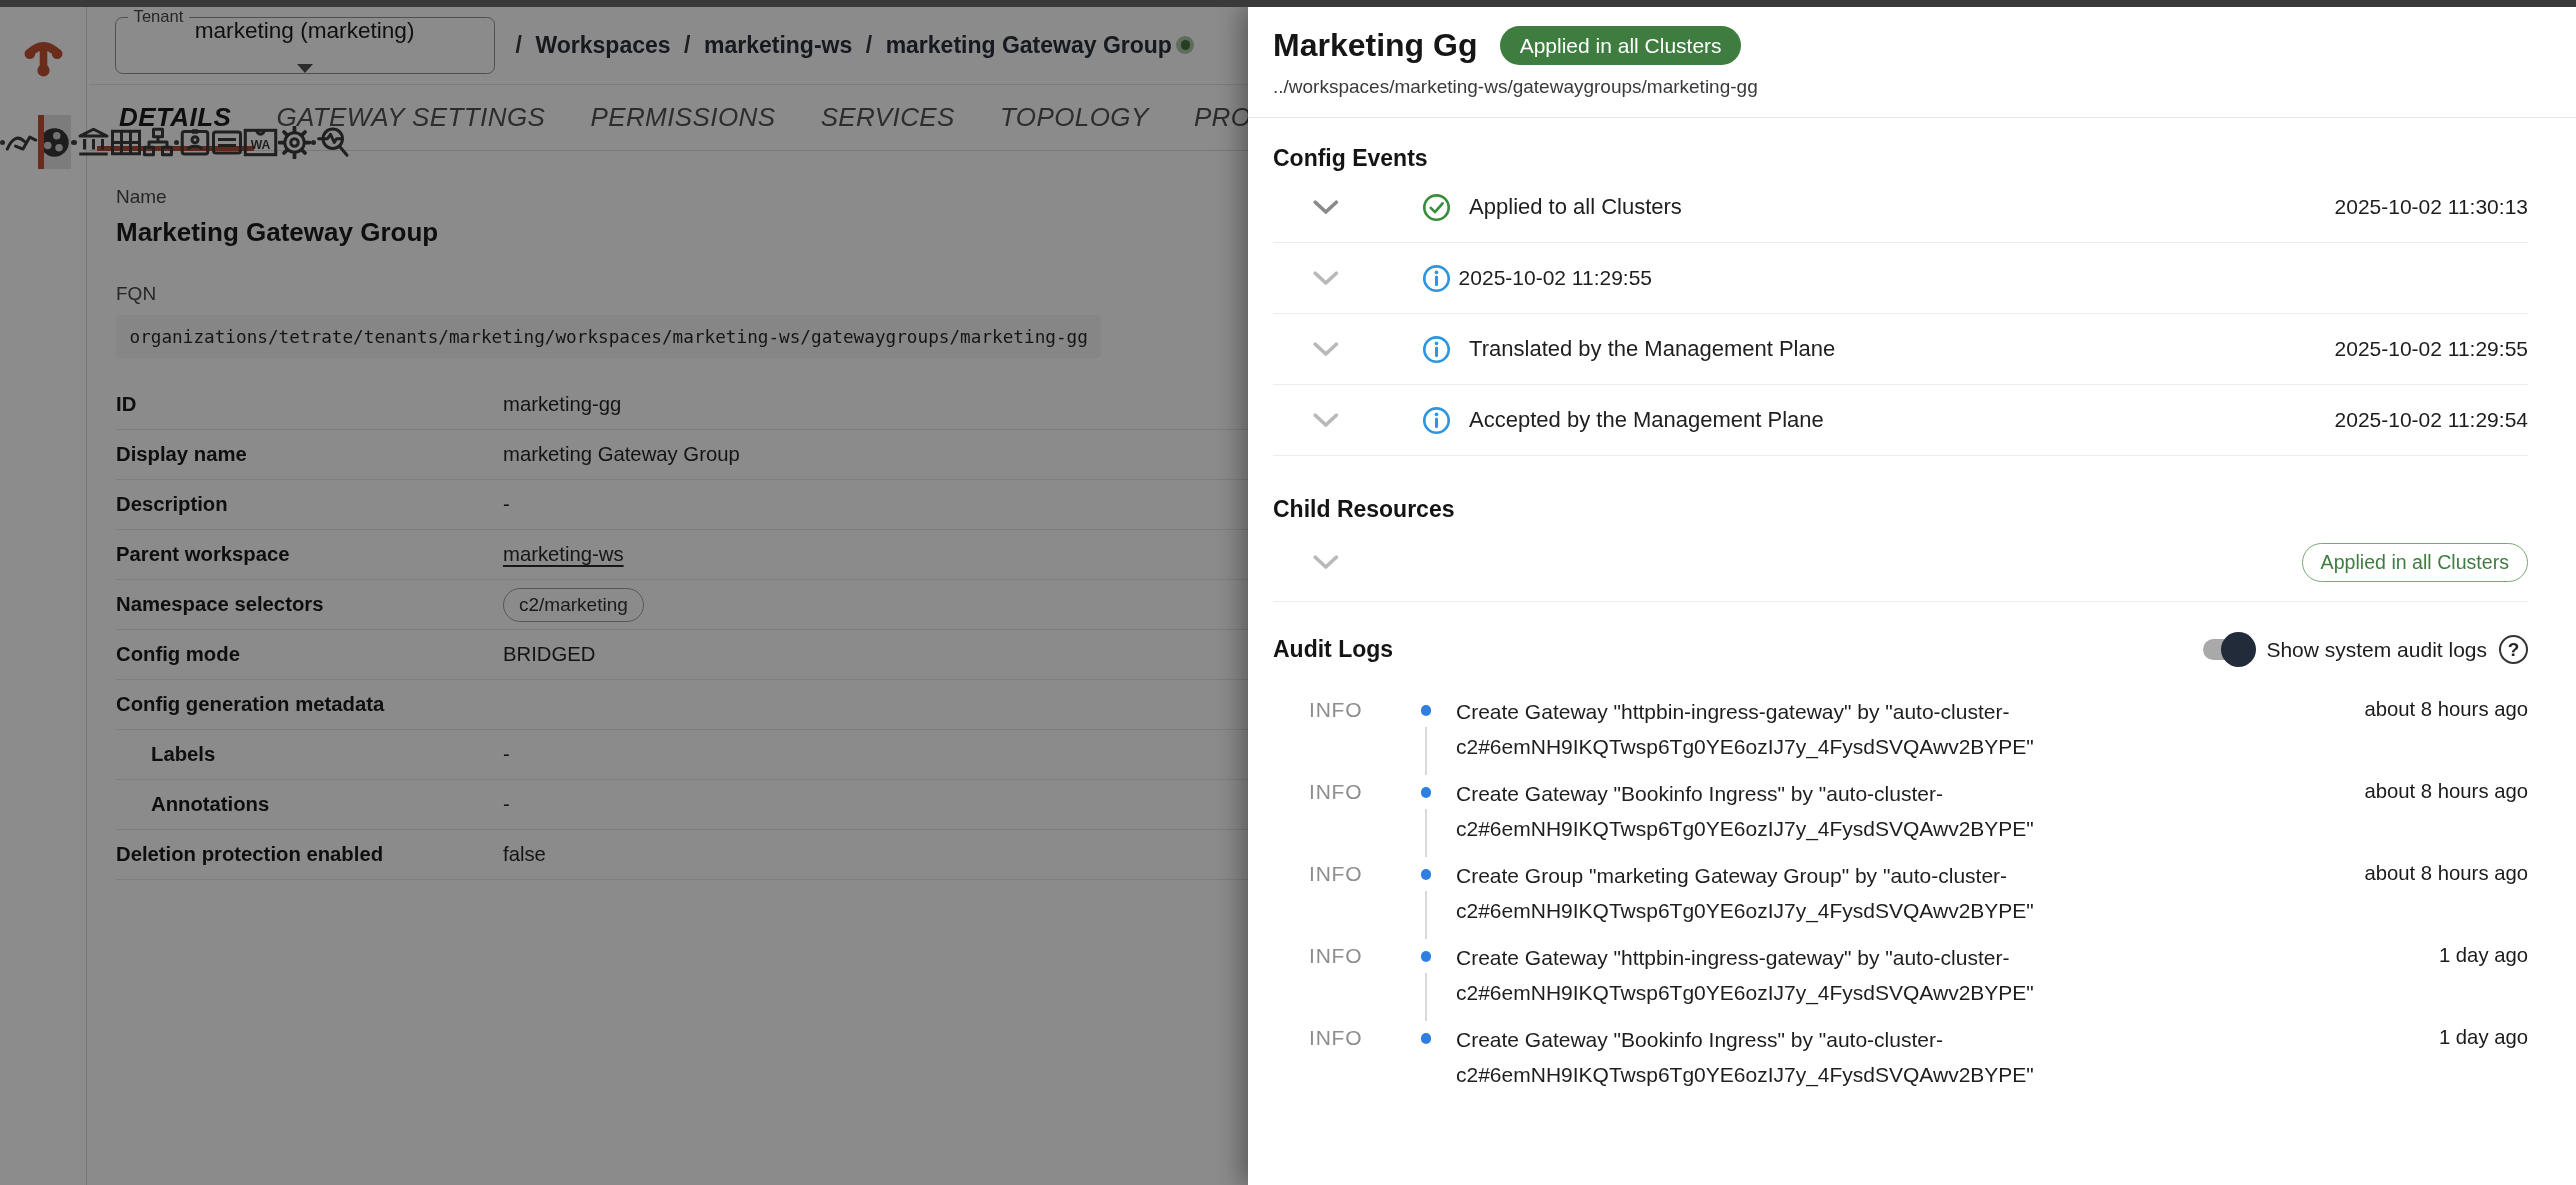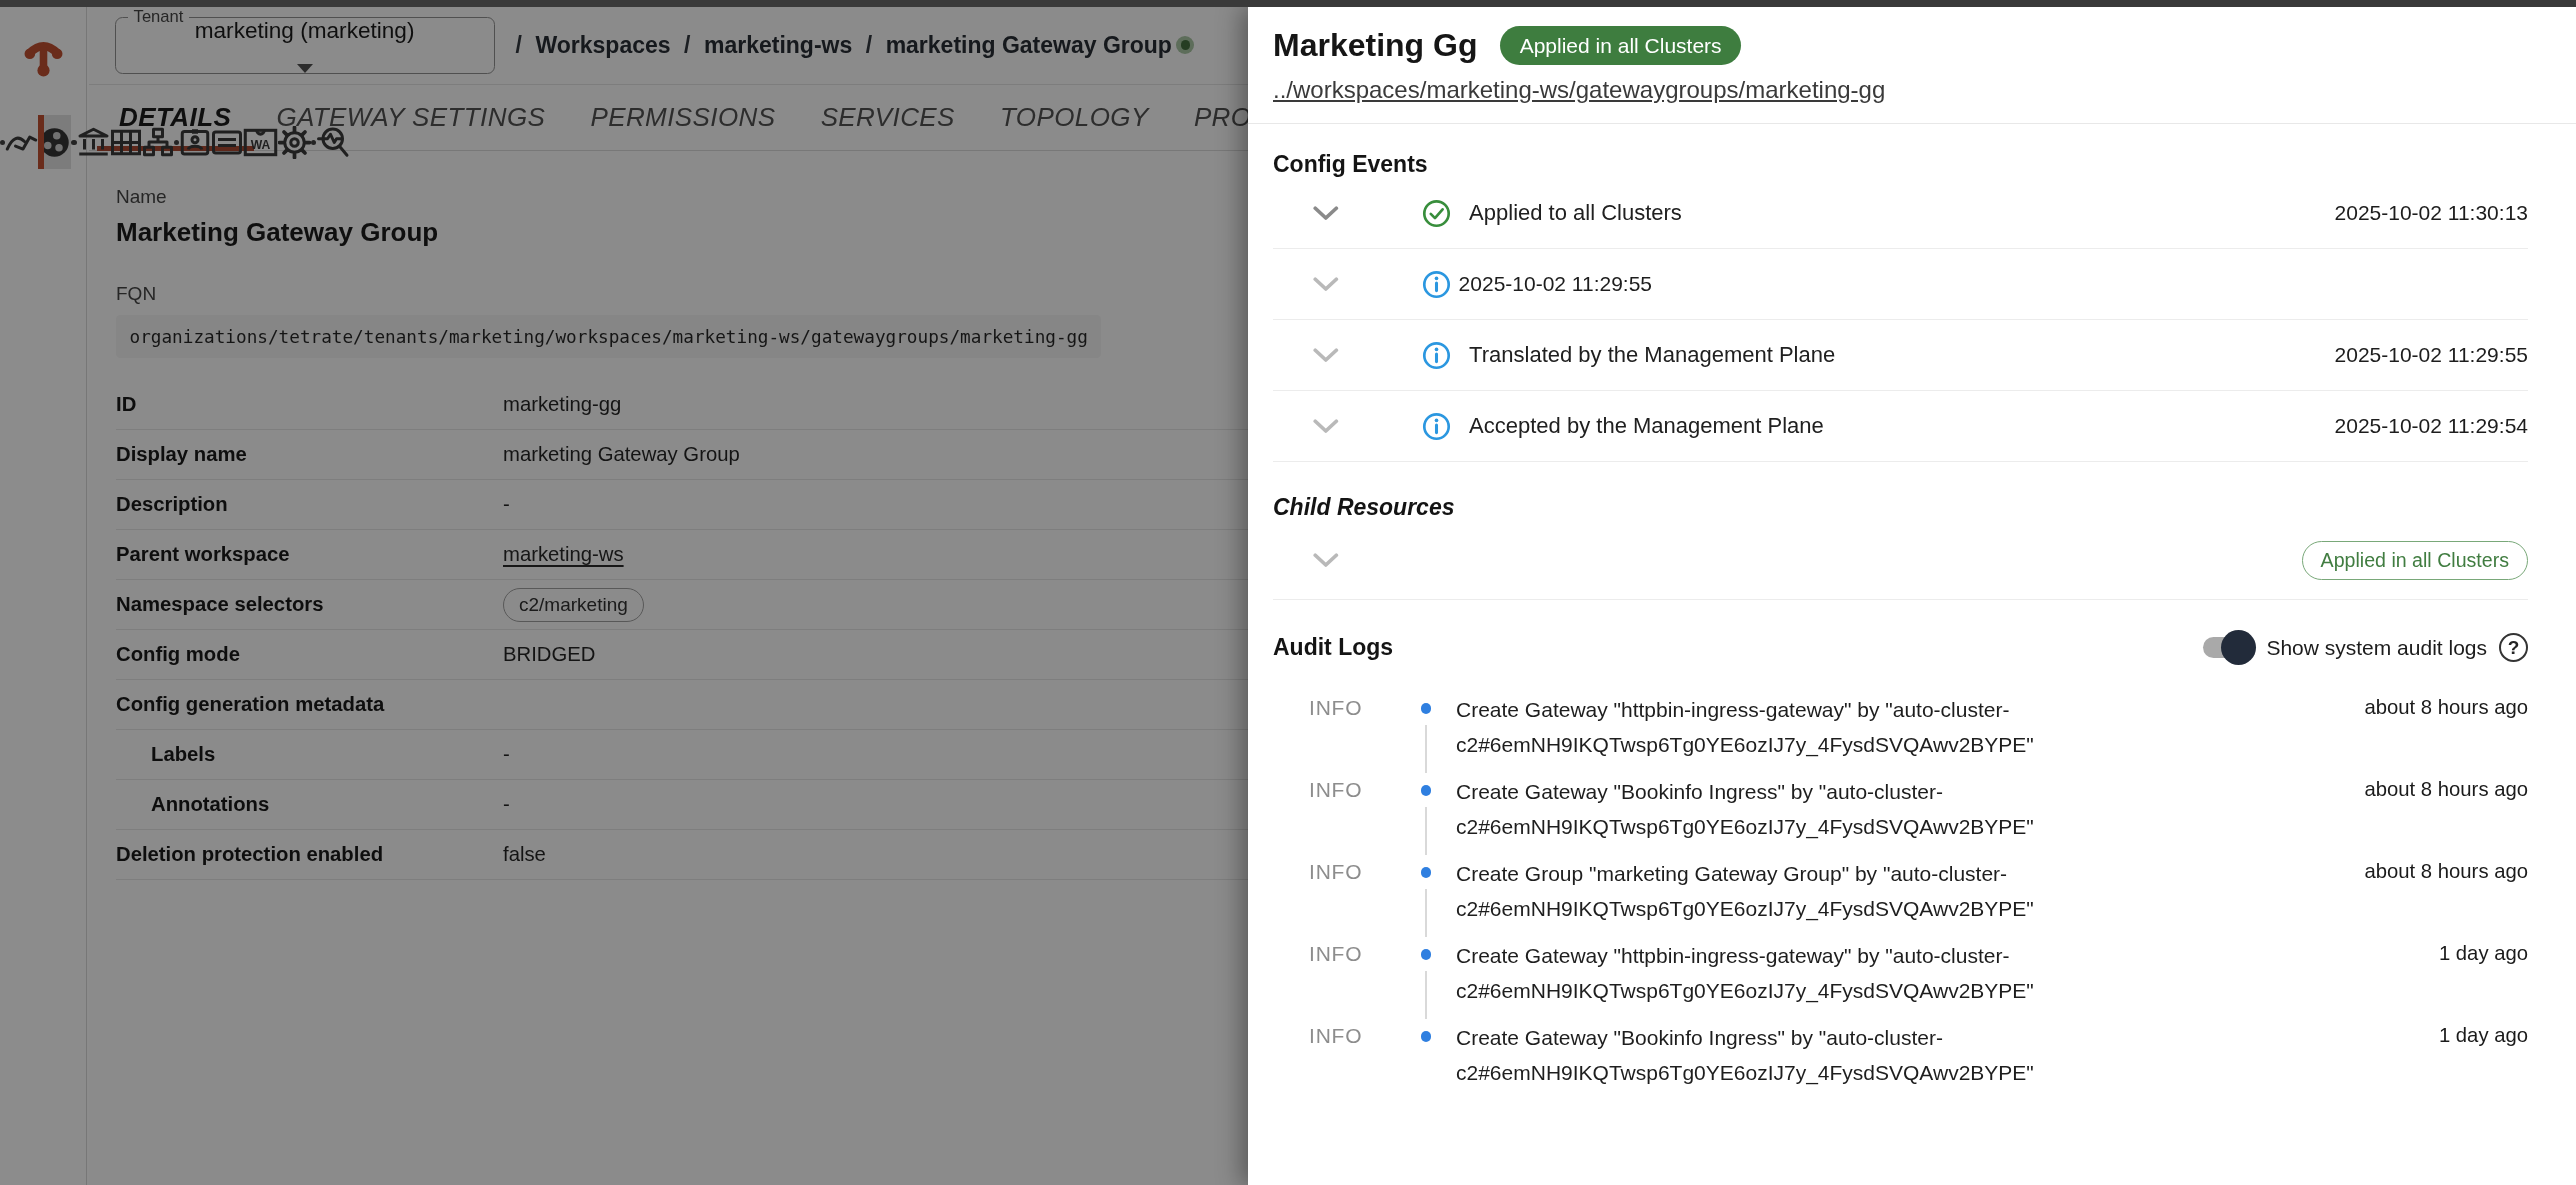--- a/index.html
+++ b/index.html
@@ -49,26 +49,26 @@
 
   
   .overlay { position:absolute; top:0; left:0; width:1248px; height:1186px; background:rgba(10,10,10,0.47); z-index:50; }
 
   
   .drawer { position:absolute; top:6.8px; left:1248px; right:0; bottom:0; background:#fff; z-index:60; box-shadow:-7.5px 0 22.6px rgba(0,0,0,0.35); overflow:hidden; }
   .drawer-header { padding:19.6px 48px 19.6px 25px; border-bottom:1.5px solid #e8e8e8; }
   .title-row { display:flex; align-items:center; gap:22.6px; }
   .drawer-title { font-size:32px; font-weight:700; color:#161616; }
   .badge-filled { background:#3e7d3f; color:#fff; font-size:21px; border-radius:752px; padding:7.5px 19.6px; white-space:nowrap; }
-  .drawer-path { margin-top:10.5px; font-size:24px; color:#3a3a3a;text-decoration:underline; }
+  .drawer-path { margin-top:10.5px; font-size:19px; color:#3a3a3a; }
 
   .drawer-body { padding:0 48px 0 25px; }
   .section-heading { font-size:23px; font-weight:700; color:#141414; }
   .h-config { margin-top:27px; }
-  .h-child  { margin-top:32px;font-style:italic; }
+  .h-child  { margin-top:40px; }
 
   .event-row { display:flex; align-items:center; min-height:71px; border-bottom:1.5px solid #ececec;gap:8px; }
   .chev { color:#b9b9b9; margin-left:40px; display:inline-flex; flex:none; }
   [data-shade="dark"] .chev { color:#8a8a8a; }
   .ev-icon { display:none; margin-left:75px; flex:none; }
   [data-icon="check-circle"] .ev-icon-check { display:inline-flex; }
   [data-icon="info-circle"]  .ev-icon-info  { display:inline-flex; }
   .ev-text { margin-left:10.5px; font-size:22px; color:#202020; flex:1; }
   .ev-time { font-size:21px; color:#1d1d1d; white-space:nowrap; }
 

